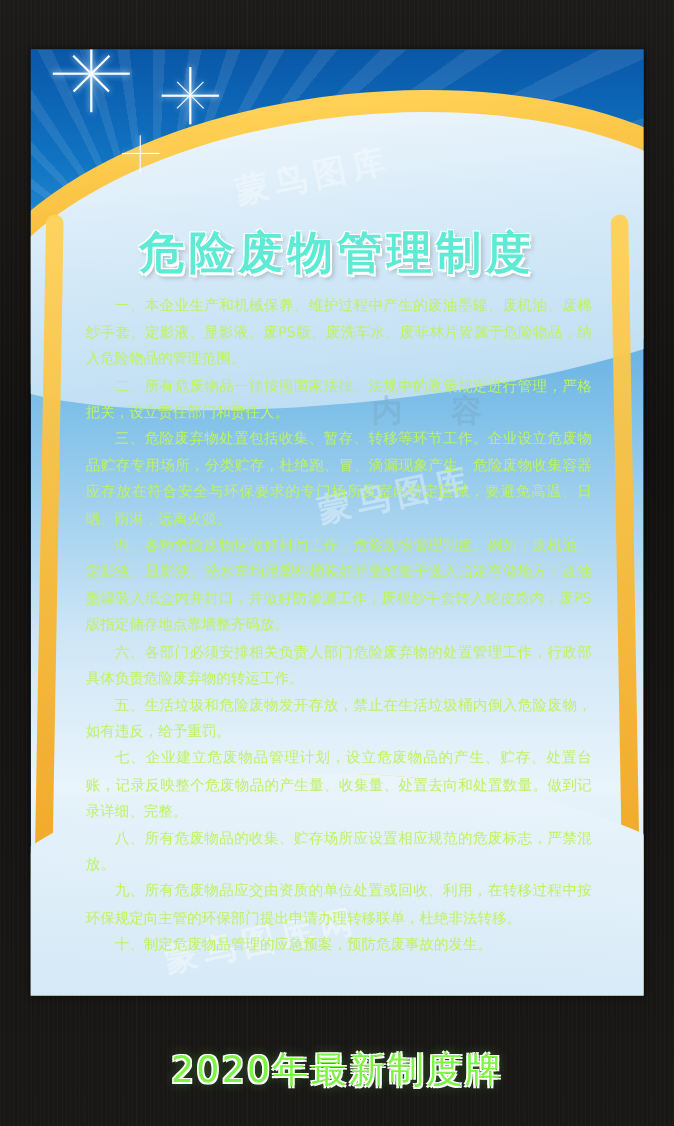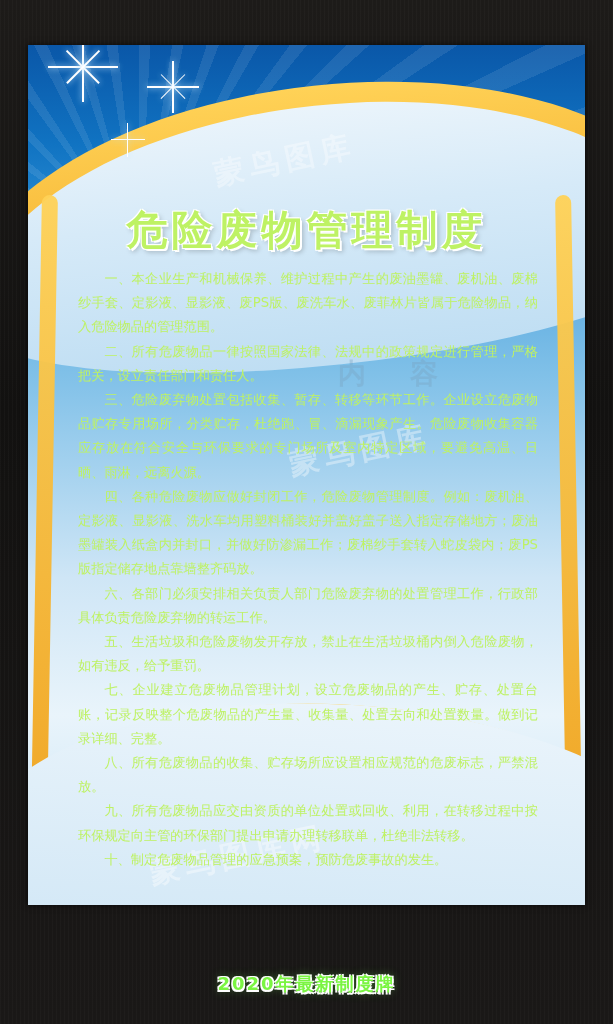--- a/index.html
+++ b/index.html
@@ -96,21 +96,21 @@
   .content{
     position:absolute;left:0;top:0;width:100%;height:100%;
   }
   .title{
     position:absolute;left:0;top:158px;width:100%;
     text-align:center;
     font-family:"DejaVu Sans","Liberation Sans",sans-serif;
     font-size:41px;
     font-weight:bold;
     letter-spacing:4px;
-    color:#bef264;
+    color:#5eead4;
     text-shadow:
       2px 2px 0 #ffffff,
       -1px -1px 0 #ffffff,
       1px -1px 0 #ffffff,
       -1px 1px 0 #ffffff,
       3px 3px 5px rgba(0,0,0,.25);
   }
   .body-text{
     position:absolute;
     left:50px;top:222px;width:460px;
@@ -139,22 +139,22 @@
   .wm1{left:185px;top:95px;font-size:30px;color:rgba(255,255,255,.35);}
   .wm2{left:310px;top:310px;font-size:28px;color:rgba(120,160,190,.35);letter-spacing:8px;transform:rotate(0deg);}
   .wm3{left:260px;top:385px;font-size:30px;color:rgba(255,255,255,.38);}
   .wm4{left:120px;top:790px;font-size:30px;color:rgba(255,255,255,.40);}
   .footer{
     position:absolute;left:0;bottom:28px;width:100%;
     text-align:center;
   }
   .footer-text{
     display:inline-block;
-    font-size:18px;
-    font-weight:bold;
+    font-size:33px;
+    font-weight:normal;
     letter-spacing:2px;
     color:#7bf542;
     text-shadow:
       -1.5px -1.5px 0 #ffffff,
       1.5px -1.5px 0 #ffffff,
       -1.5px 1.5px 0 #ffffff,
       1.5px 1.5px 0 #ffffff,
       0 0 10px rgba(120,255,80,.5);
   }
 </style>

